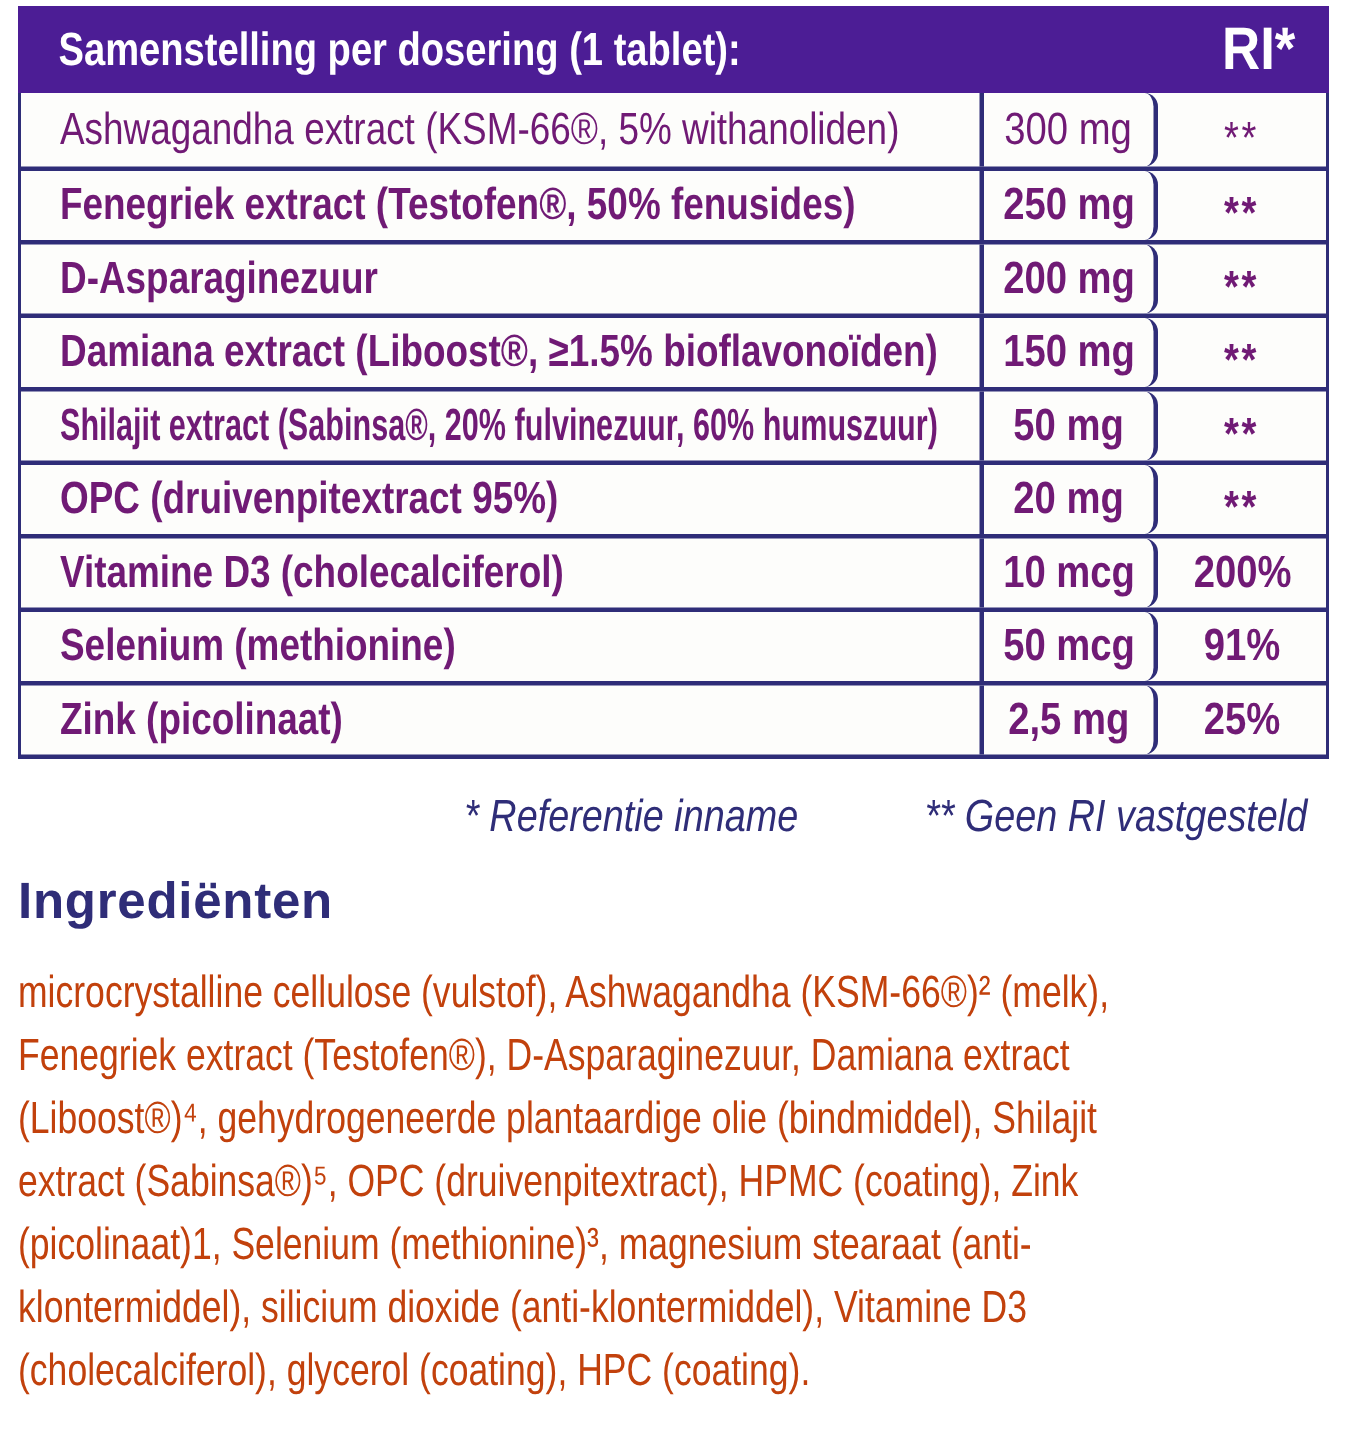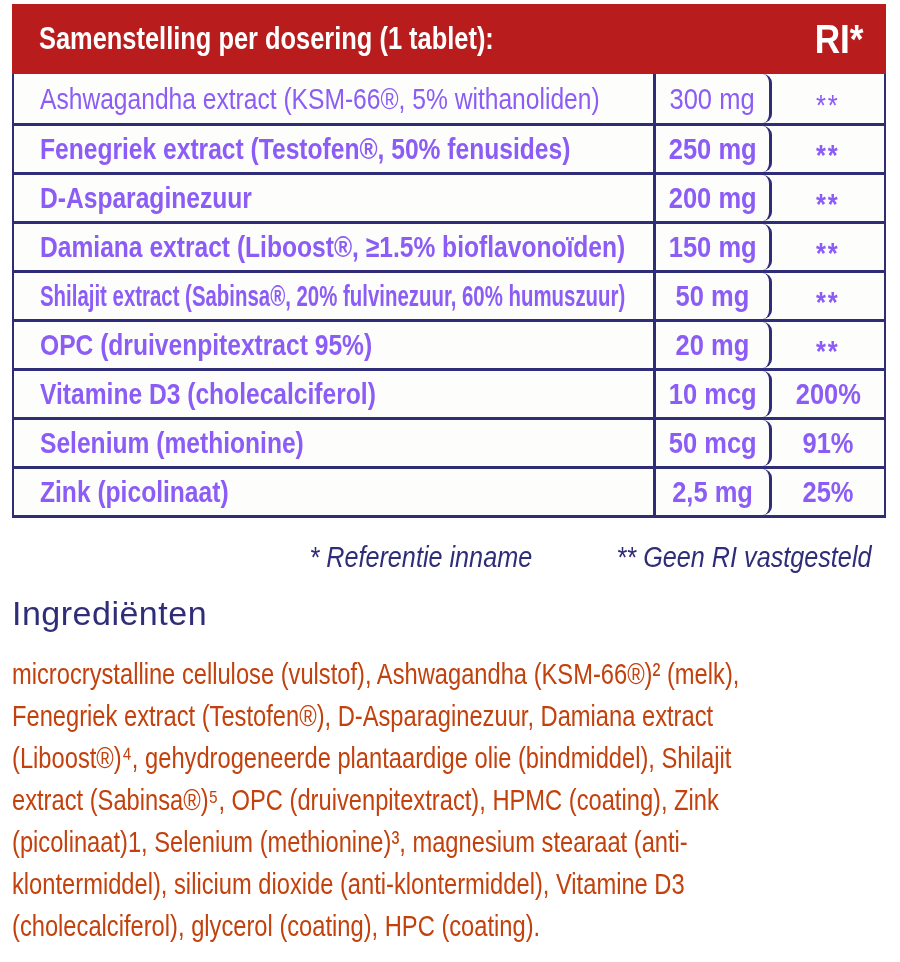--- a/index.html
+++ b/index.html
@@ -1,30 +1,30 @@
 <!DOCTYPE html>
 <html><head>
 <meta charset="utf-8">
 <style>
   * { margin:0; padding:0; box-sizing:border-box; }
   html,body { width:900px; height:962px; background:#ffffff; overflow:hidden;
     font-family:"Liberation Sans","DejaVu Sans",sans-serif; }
 
   
   .comp-table { margin:4px 14px 0 12px; }
-  .thead { height:70px; background:#b91c1c; display:flex; align-items:center;
+  .thead { height:58px; background:#4c1d95; display:flex; align-items:center;
     justify-content:space-between; padding:0 22px 0 27px; }
   .h-title { color:#ffffff; font-weight:700; font-size:31px; }
   .h-ri    { color:#ffffff; font-weight:700; font-size:40px; }
 
   .tbody { border-left:2px solid #2f2d78; border-right:2px solid #2f2d78;
     border-bottom:3px solid #2f2d78; background:#fdfdfb; }
   .trow { display:flex; height:49px; }
   .trow + .trow { border-top:3px solid #2f2d78;font-weight:bold; }
-  .td { display:flex; align-items:center; color:#8b5cf6; font-size:30px; }
+  .td { display:flex; align-items:center; color:#701a75; font-size:30px; }
   .td.name { flex:1; padding-left:26px; border-right:3px solid #2f2d78; overflow:hidden; }
   .td.amt  { width:116px; justify-content:center; border-right:3px solid #2f2d78;border-radius:9px; }
   .td.ri   { width:112px; justify-content:center; }
 
   
   .cx { display:inline-block; white-space:nowrap; transform:scaleX(0.82); }
   .td.name .cx, .h-title .cx { transform-origin:left center; }
   .h-ri .cx { transform-origin:right center; transform:scaleX(0.88); }
   .td.amt .cx, .td.ri .cx { transform-origin:center center; transform:scaleX(0.85); }
   .cx.xtra { transform:scaleX(0.68); }
@@ -33,21 +33,21 @@
 
   
   .footnote { margin-top:22px; padding-right:28px; text-align:right;
     color:#2f2d78; font-style:italic; font-size:30px; }
   .fn { display:inline-block; white-space:nowrap; transform:scaleX(0.84);
     transform-origin:right center; }
   .fn + .fn { margin-left:28px; }
 
   
   .ing-heading { margin:20px 12px 0 12px; color:#2f2d78; font-size:34px;
-    font-weight:400; letter-spacing:0.5px; }
+    font-weight:700; letter-spacing:0.5px; }
   .ing-par { margin:20px 0 0 12px; color:#c2410c; font-size:30px; }
   .ing-line { height:42px; line-height:42px; white-space:nowrap; }
   .cx2 { display:inline-block; white-space:nowrap; transform:scaleX(0.79);
     transform-origin:left center; }
 </style>
 </head>
 <body>
 
 <div class="comp-table">
   <div class="thead">

